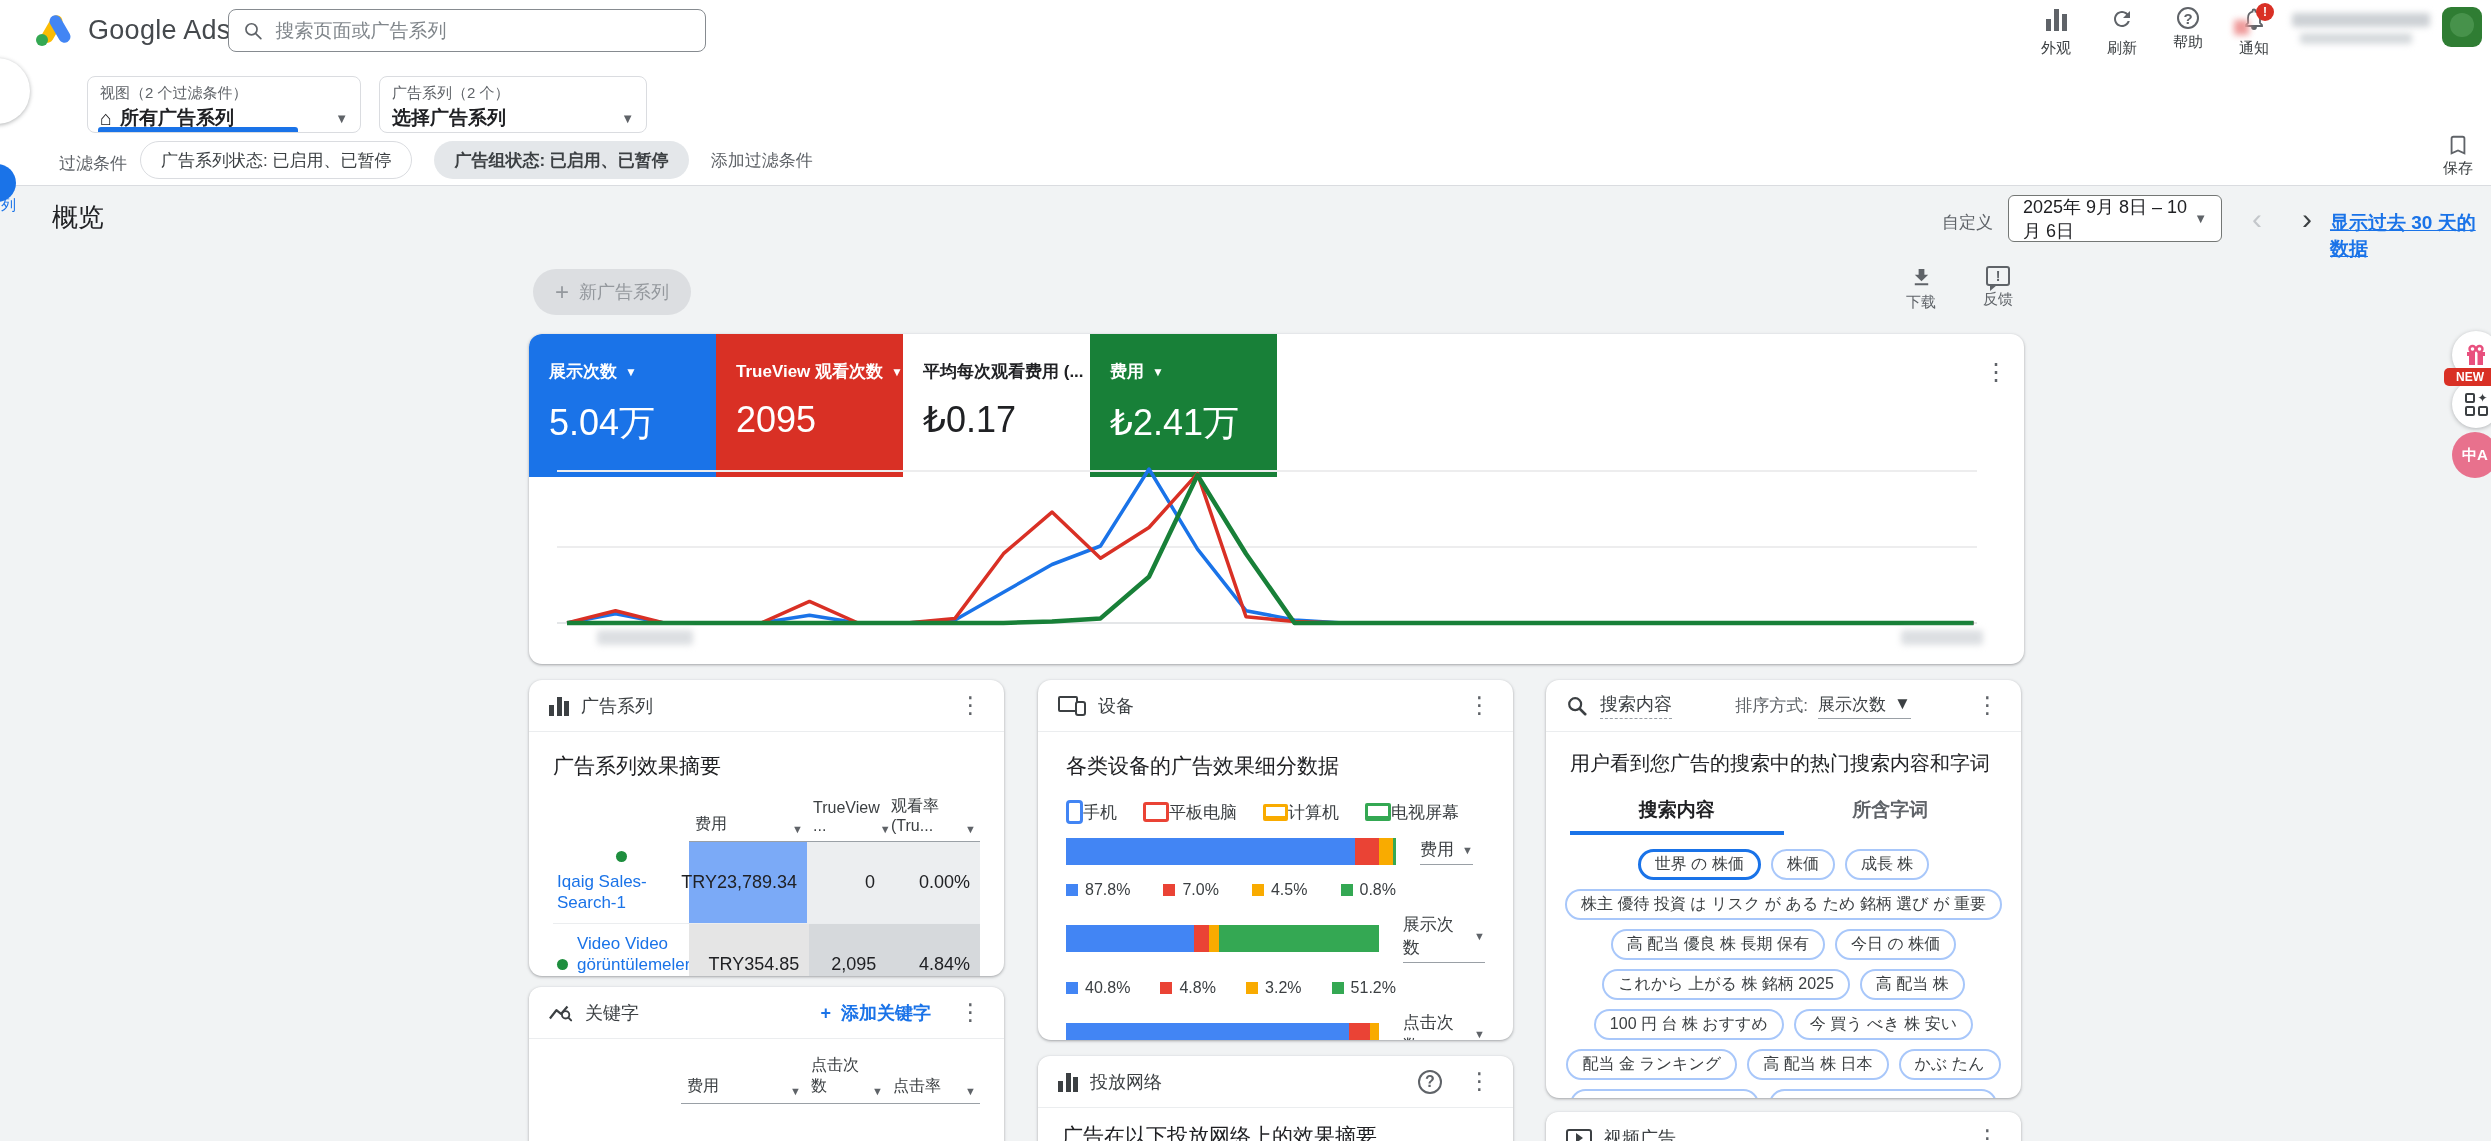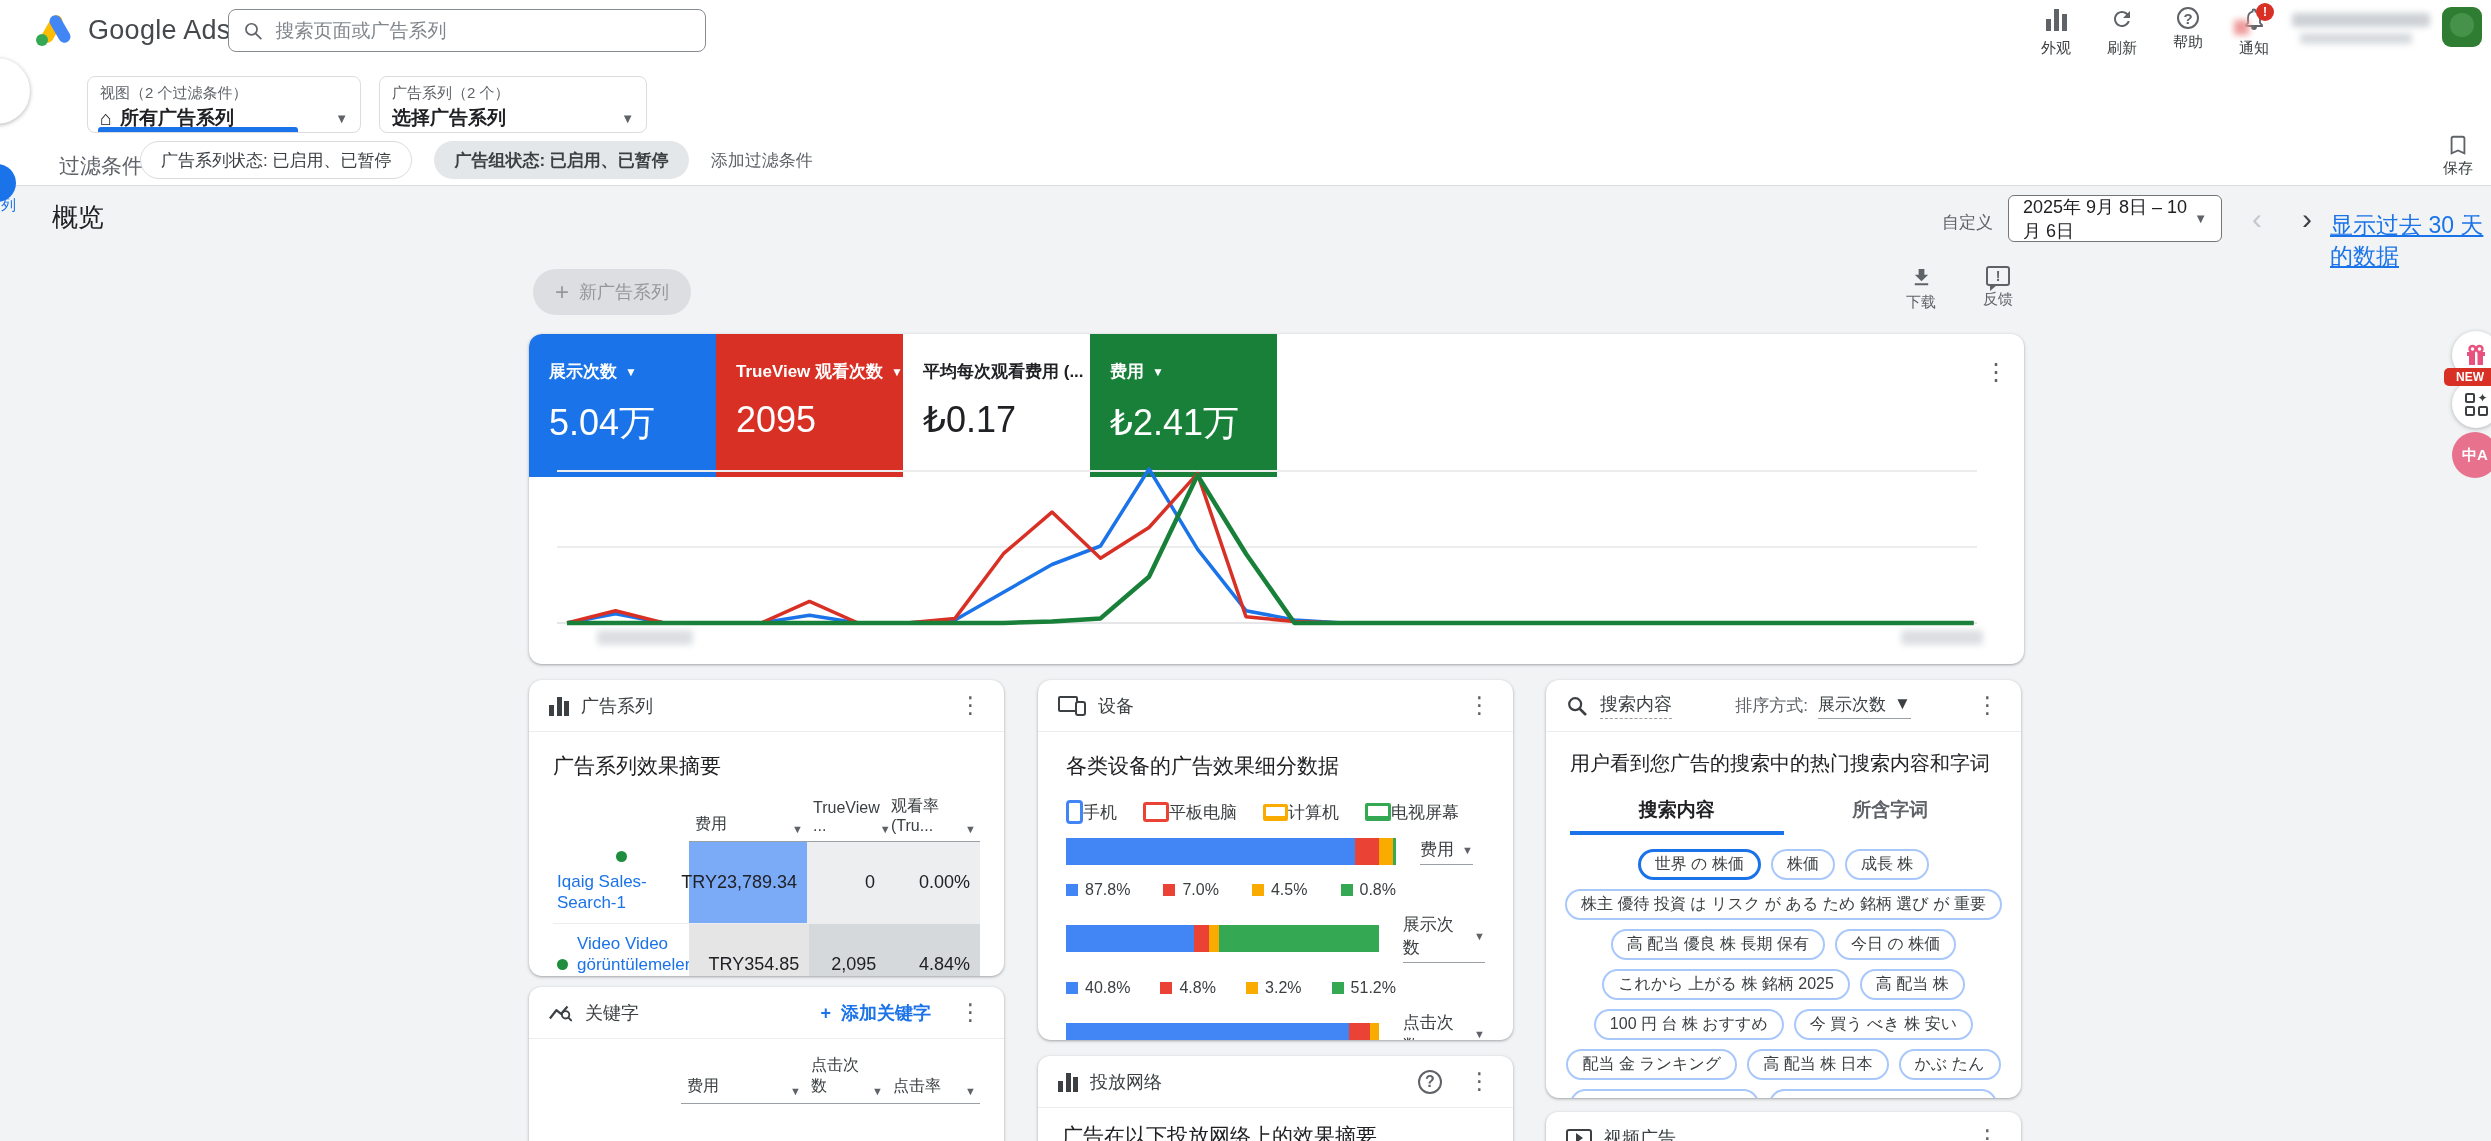--- a/index.html
+++ b/index.html
@@ -26,39 +26,39 @@
   .avatar{position:absolute;left:2442px;top:7px;width:40px;height:40px;border-radius:9px;background:#2f7d33;overflow:hidden}
   .avatar i{position:absolute;left:8px;top:6px;width:24px;height:24px;border-radius:50%;background:#59a05c;opacity:.6}
   
   .selbox{position:absolute;top:76px;height:57px;border:1px solid #dadce0;border-radius:8px;background:#fff;padding:7px 12px;cursor:pointer}
   .selbox .cap{font-size:15px;color:#5f6368}
   .selbox .val{display:flex;align-items:center;gap:8px;font-size:19px;font-weight:bold;color:#202124;margin-top:2px}
   .selbox .caret{margin-left:auto;color:#5f6368;font-size:13px;padding-left:18px}
   .selbar{position:absolute;left:10px;bottom:0;width:200px;height:5px;background:#1a73e8;border-radius:3px 3px 0 0}
   .homeglyph{font-size:20px;color:#202124}
   
-  .filterlabel{position:absolute;left:59px;top:152px;font-size:21px;color:#5f6368}
+  .filterlabel{position:absolute;left:59px;top:152px;font-size:17px;color:#5f6368}
   .filterchips{position:absolute;left:140px;top:141px;display:flex;align-items:center;gap:22px}
   .fchip{height:38px;display:flex;align-items:center;padding:0 20px;border-radius:19px;font-size:17px;color:#3c4043;white-space:nowrap}
   .fchip.outline{border:1px solid #dadce0;background:#fff}
   .fchip.filled{background:#e4e7ea;font-weight:bold}
   .addfilter{font-size:17px;color:#5f6368;cursor:pointer}
   .savebtn{position:absolute;left:2433px;top:134px;width:50px;display:flex;flex-direction:column;align-items:center;gap:3px;cursor:pointer}
   .savebtn .tlabel{font-size:15px;color:#3c4043}
   
   .pagetitle{position:absolute;left:52px;top:200px;font-size:26px;color:#202124}
   .rangetype{position:absolute;left:1942px;top:211px;font-size:17px;color:#5f6368}
   .datebox{position:absolute;left:2008px;top:195px;width:214px;height:47px;border:1px solid #747775;border-radius:6px;
            display:flex;align-items:center;padding:0 14px;background:#fff;cursor:pointer}
   .datebox .dtext{font-size:18px;color:#202124}
   .datebox .caret{margin-left:auto;color:#5f6368;font-size:13px}
   .navchev{position:absolute;top:200px;font-size:30px;line-height:38px;width:38px;text-align:center;cursor:pointer}
   .navchev.prev{left:2238px;color:#c4c7cb}
   .navchev.next{left:2288px;color:#3c4043}
-  .last30{position:absolute;left:2330px;top:210px;font-size:23px;font-weight:normal;color:#1a73e8;text-decoration:underline;cursor:pointer}
+  .last30{position:absolute;left:2330px;top:210px;font-size:19px;font-weight:bold;color:#1a73e8;text-decoration:underline;cursor:pointer}
   
   .newcamp{position:absolute;left:533px;top:269px;height:46px;padding:0 22px;border-radius:23px;background:#dcdee1;
            display:flex;align-items:center;gap:10px;color:#94989d;font-size:18px;cursor:default}
   .newcamp .plus{font-size:24px}
   .iconbtn{position:absolute;top:266px;width:56px;display:flex;flex-direction:column;align-items:center;gap:4px;cursor:pointer}
   .iconbtn .tlabel{font-size:15px;color:#5f6368}
   
   .card{position:absolute;background:#fff;border-radius:13px;overflow:hidden;
         box-shadow:0 1px 2px rgba(60,64,67,.28),0 1px 3px 1px rgba(60,64,67,.13)}
   .card-header{height:52px;display:flex;align-items:center;gap:12px;padding:0 20px;border-bottom:1px solid #ebedef;font-size:18px;color:#3c4043}

